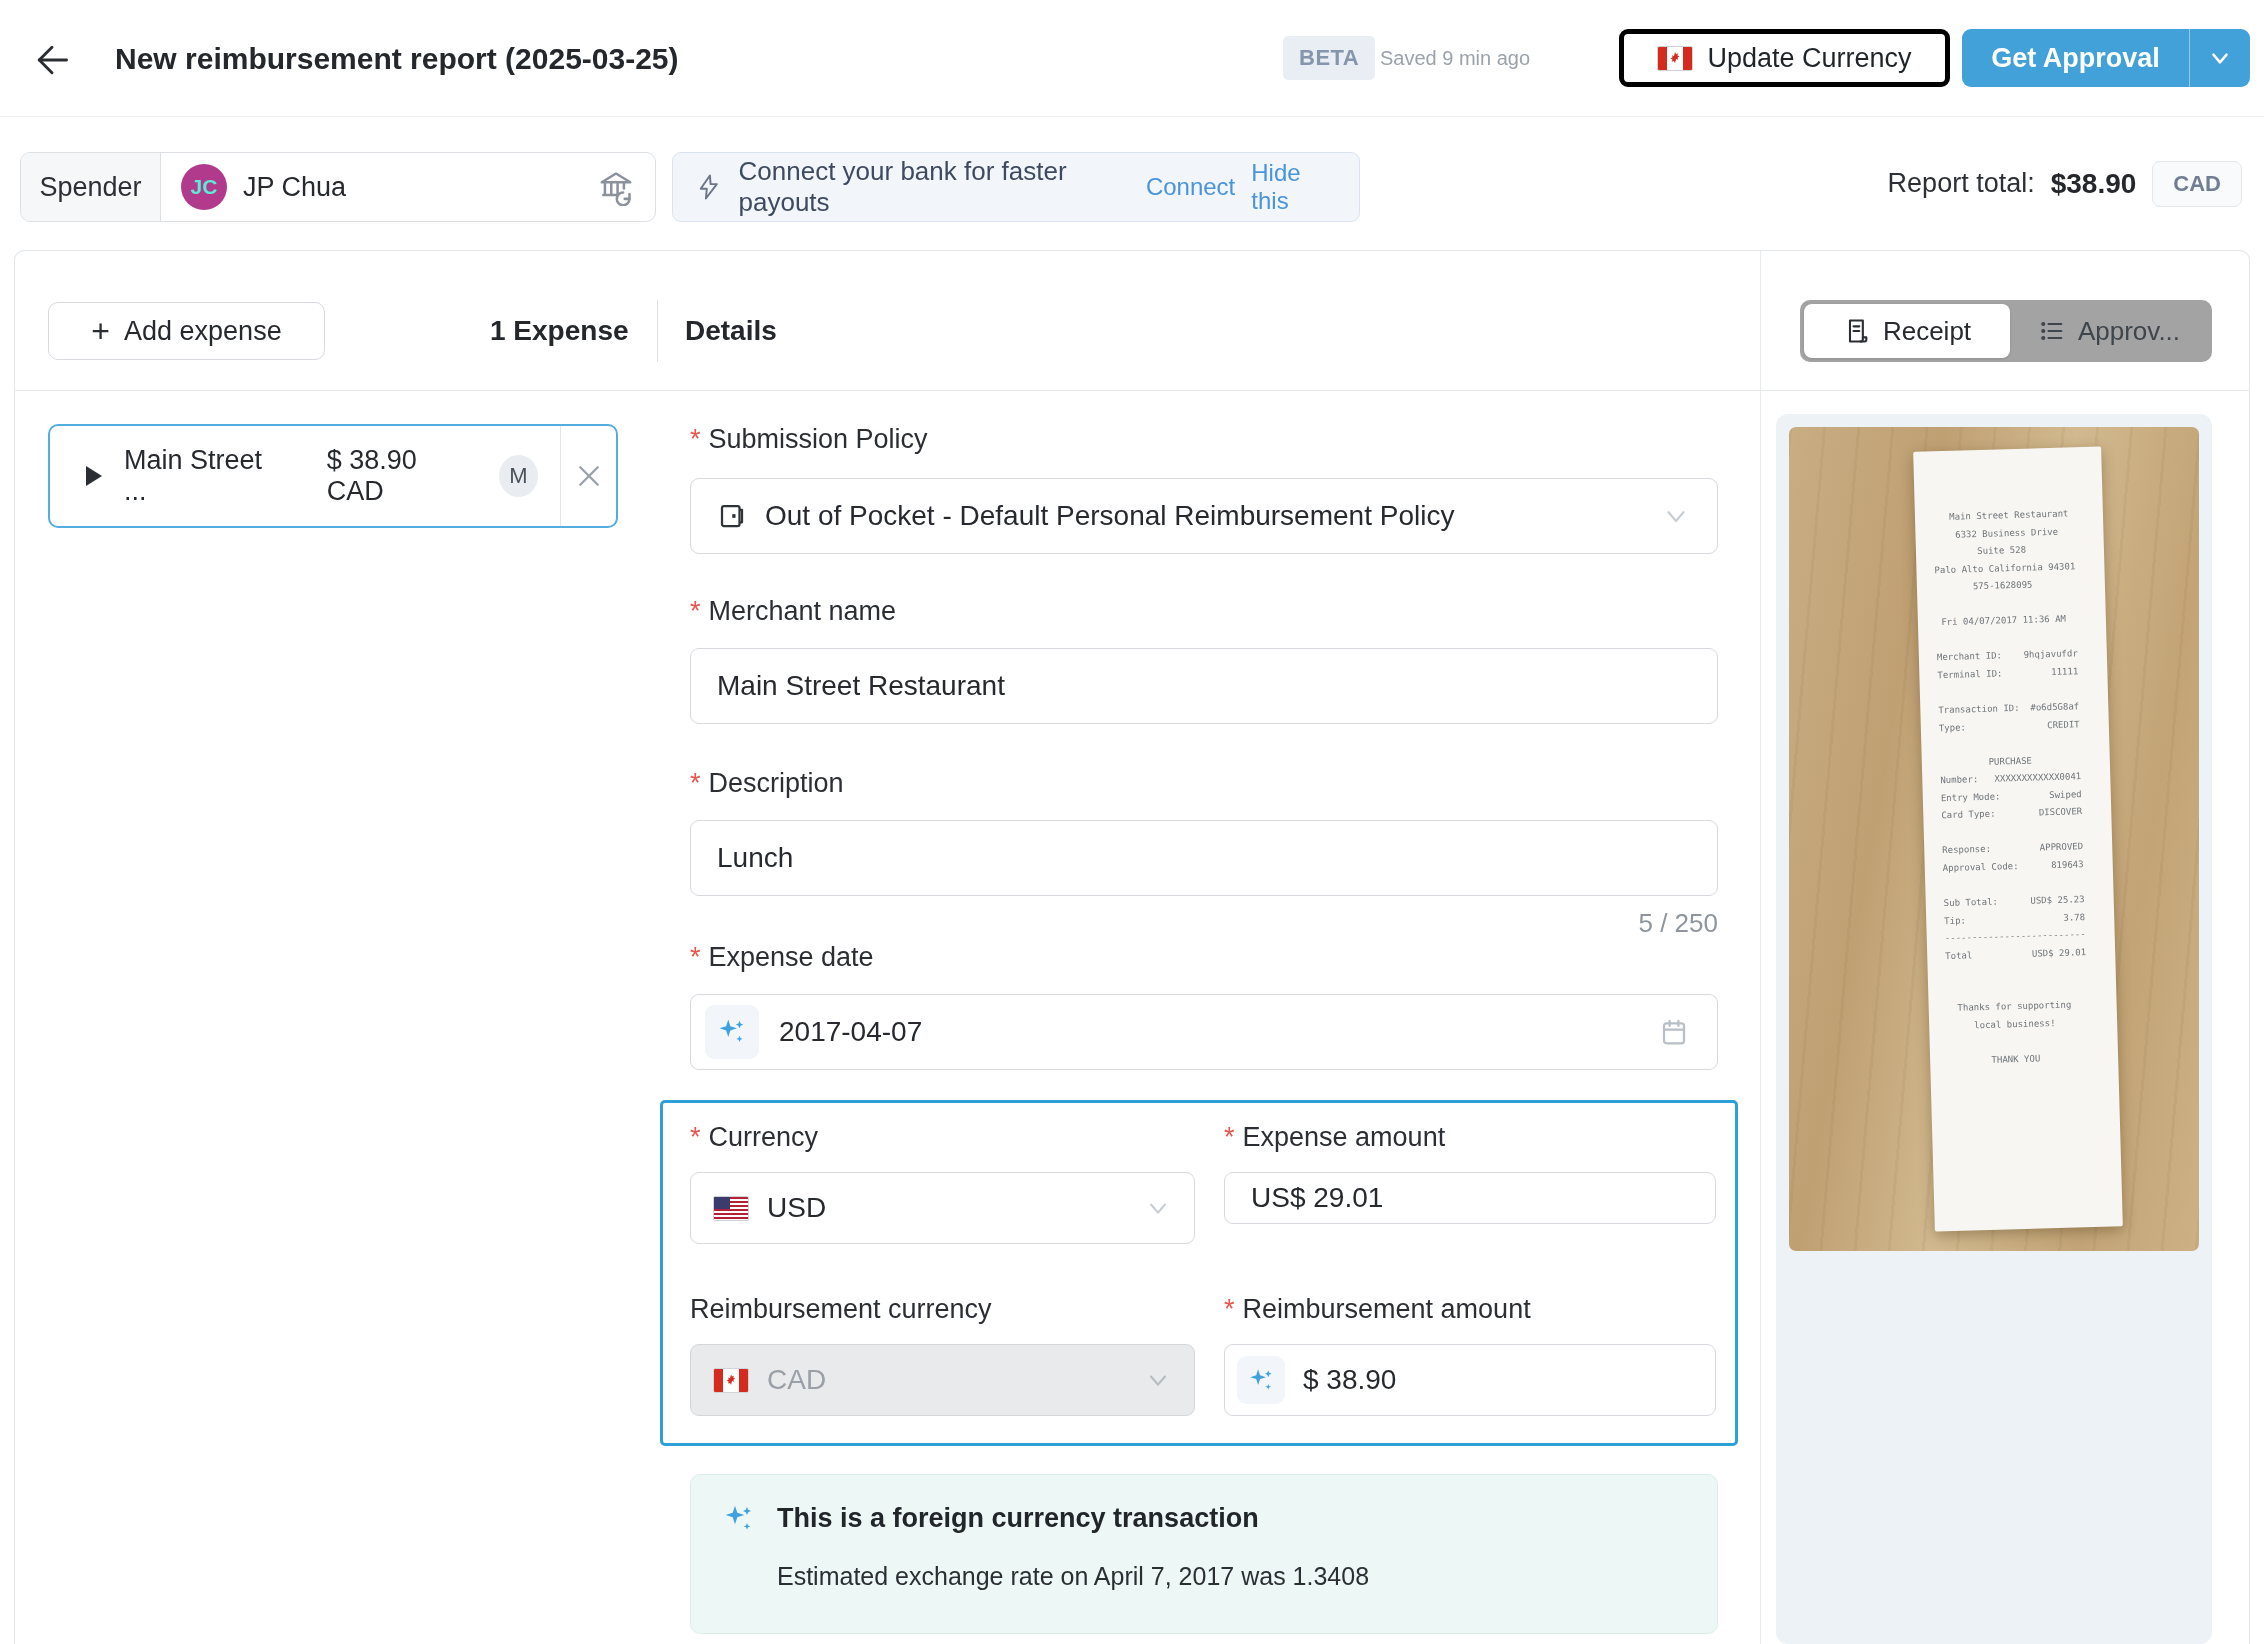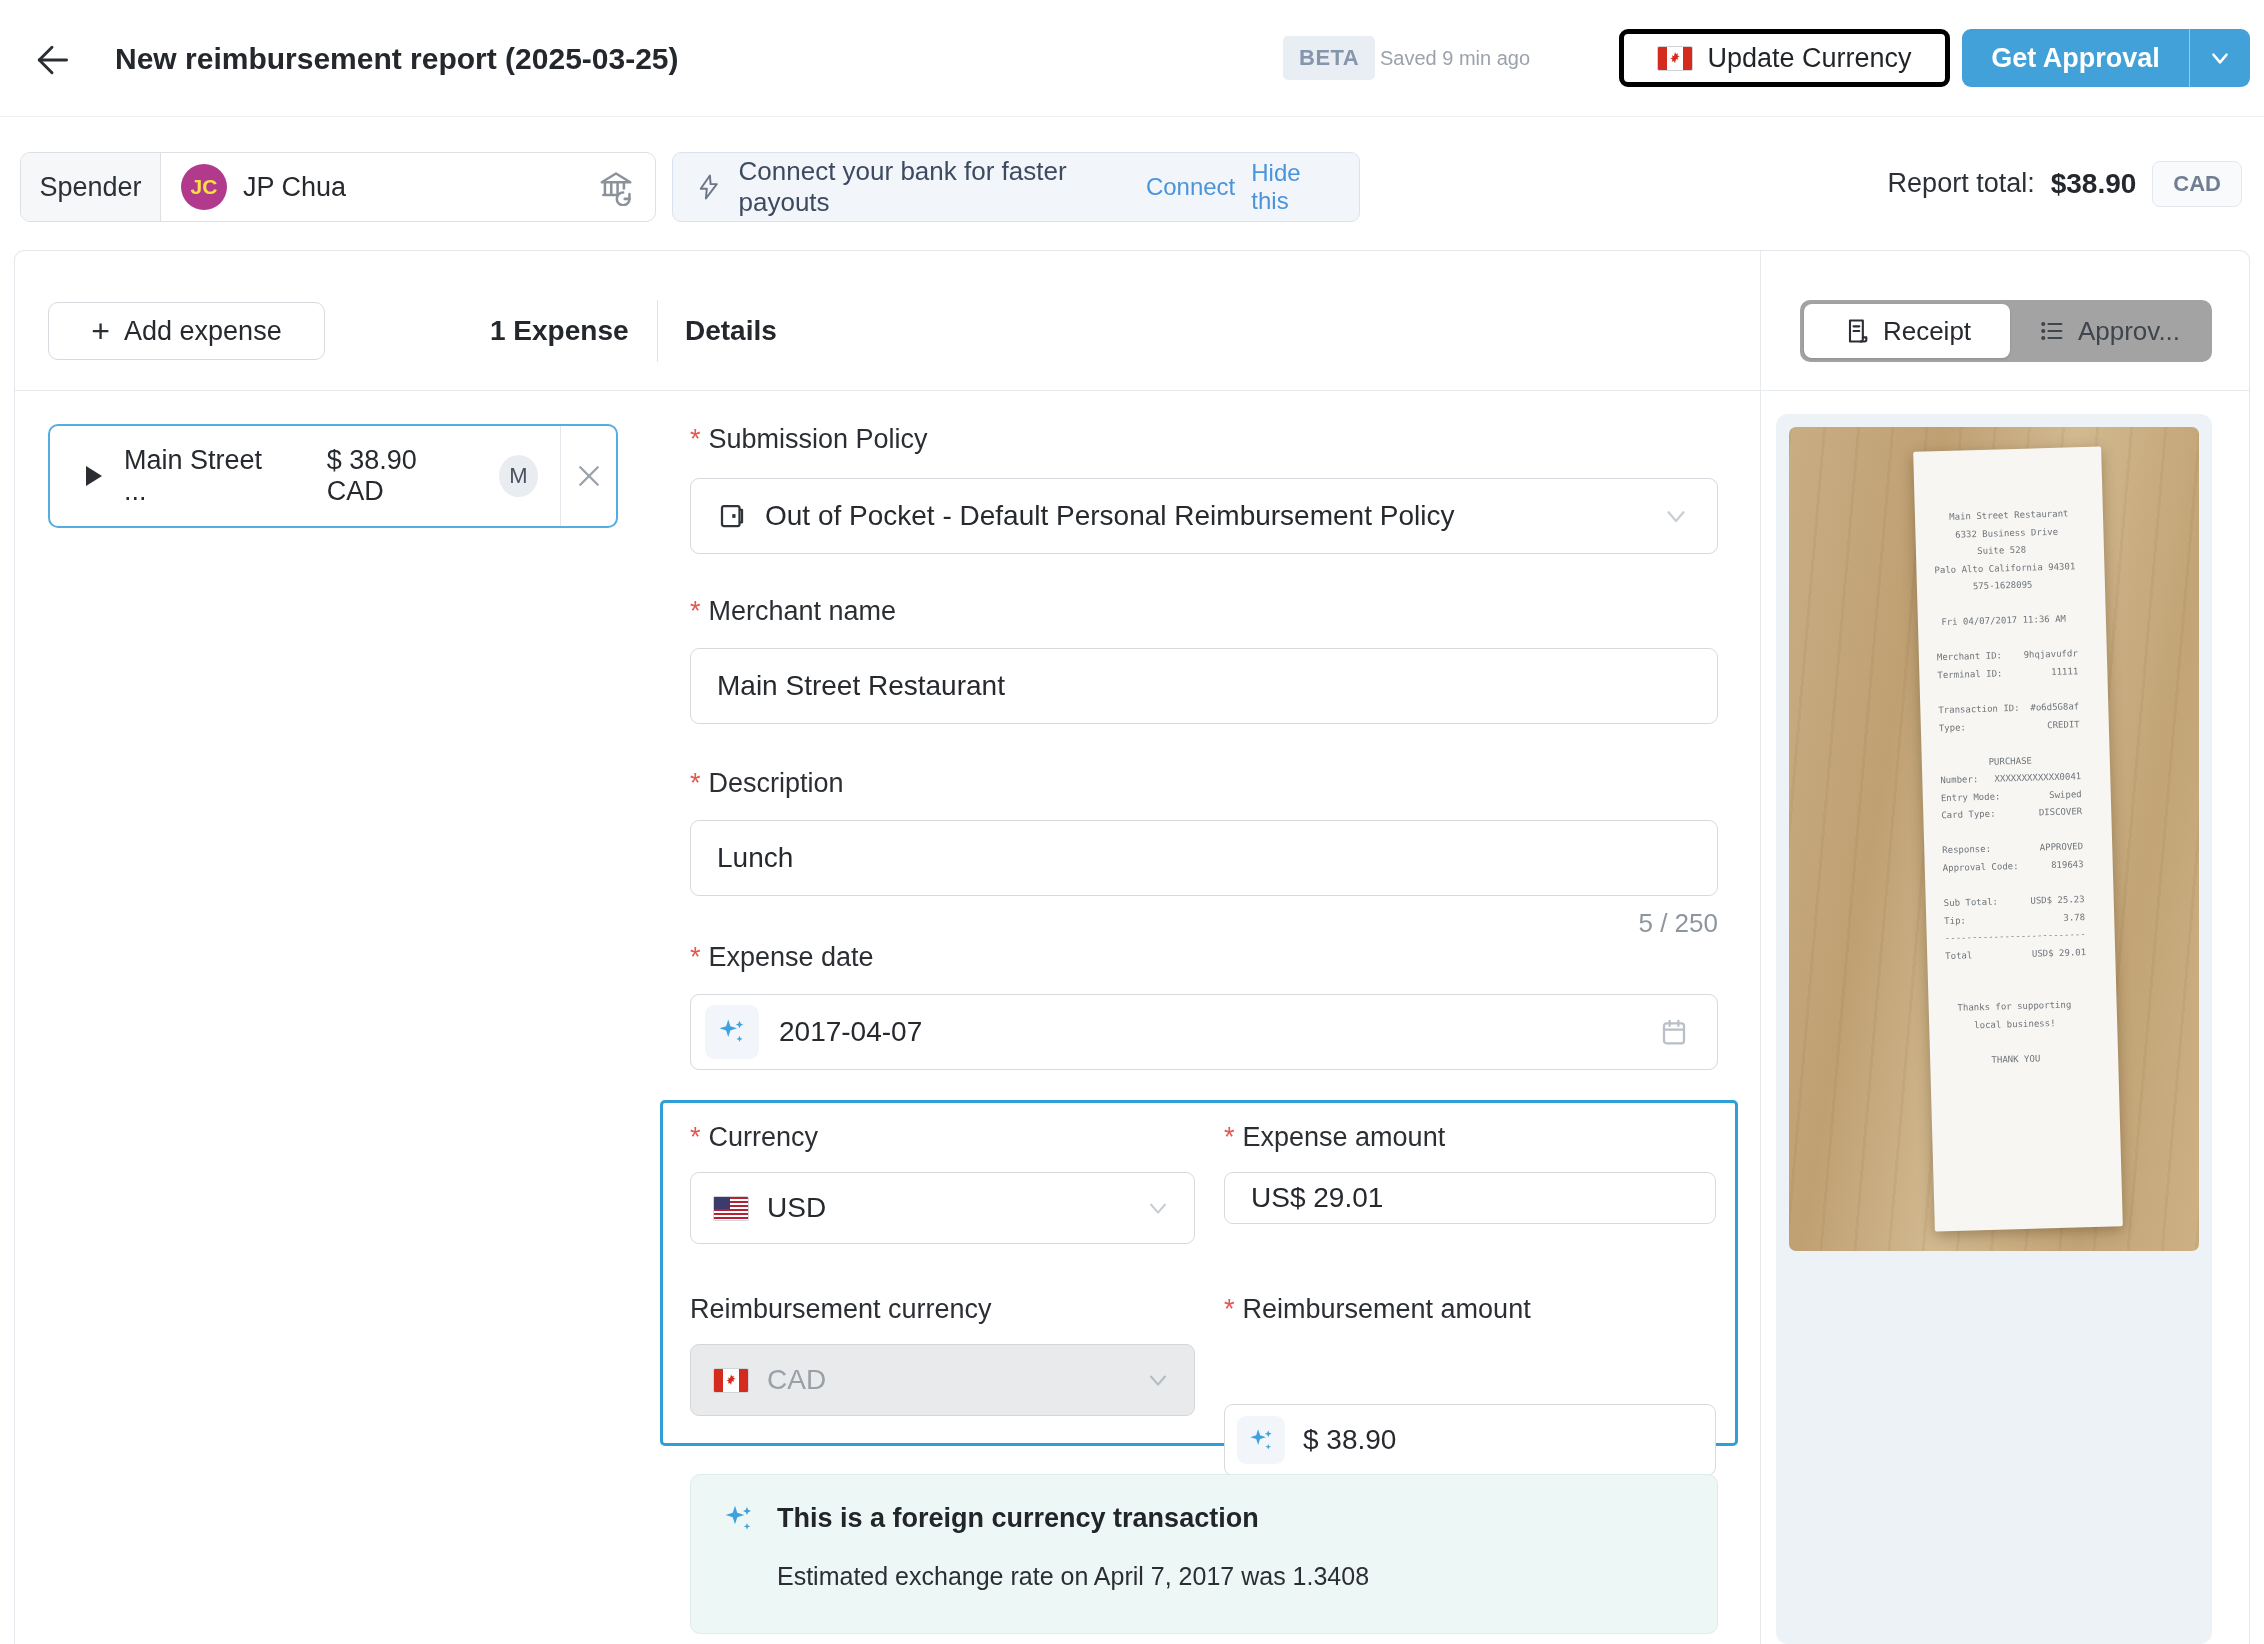--- a/index.html
+++ b/index.html
@@ -19,21 +19,21 @@
   #update-currency-btn { left:1619px; top:29px; width:331px; height:58px; border:5px solid #000000; border-radius:9px; background:#fff; display:flex; align-items:center; justify-content:center; gap:14px; font-size:27px; font-weight:500; color:#1f2428; cursor:pointer; }
   #get-approval-btn { left:1962px; top:29px; width:288px; height:58px; background:#42a1d8; border-radius:9px; display:flex; cursor:pointer; }
   #get-approval-main { width:228px; display:flex; align-items:center; justify-content:center; color:#fff; font-size:27px; font-weight:700; border-right:1px solid rgba(255,255,255,.45); }
   #get-approval-caret { flex:1; display:flex; align-items:center; justify-content:center; color:#fff; }
 
   
   #subhdr { left:0; top:117px; width:2264px; height:133px; background:#fff; }
   #spender-group { left:20px; top:35px; width:636px; height:70px; border:1px solid #dce0e5; border-radius:10px; display:flex; overflow:hidden; background:#fff; }
   #spender-label-cell { width:140px; background:#f6f7f8; border-right:1px solid #dce0e5; display:flex; align-items:center; justify-content:center; font-size:27px; color:#2c3036; }
   #spender-name-cell { flex:1; display:flex; align-items:center; padding:0 20px; gap:16px; }
-  #spender-avatar { width:46px; height:46px; border-radius:50%; background:#b23a8c; color:#fde047; font-size:21px; font-weight:700; display:flex; align-items:center; justify-content:center; }
+  #spender-avatar { width:46px; height:46px; border-radius:50%; background:#b23a8c; color:#5eead4; font-size:21px; font-weight:700; display:flex; align-items:center; justify-content:center; }
   #spender-name { font-size:27px; color:#26292e; flex:1; }
   #bank-banner { left:672px; top:35px; width:688px; height:70px; background:#f2f6fb; border:1px solid #d9e3f0; border-radius:9px; display:flex; align-items:center; padding:0 22px; gap:16px; }
   #bank-banner-text { font-size:26px; color:#3e4a5f; }
   .blue-link { font-size:24px; color:#4a94da; cursor:pointer; }
   #report-total { right:14px; top:0; height:133px; display:flex; align-items:center; gap:16px; padding-right:8px; }
   #report-total-label { font-size:27px; color:#2c3036; }
   #report-total-value { font-size:28px; font-weight:700; color:#24272c; }
   #report-total-currency { height:46px; padding:0 20px; display:flex; align-items:center; background:#f8fafb; border:1px solid #e3e8ee; border-radius:8px; font-size:22px; font-weight:700; color:#707d92; }
 
   
@@ -74,21 +74,21 @@
   #description-input { left:690px; top:820px; width:1028px; height:76px; padding:0 26px; }
   #description-counter { left:690px; top:908px; width:1028px; text-align:right; font-size:26px; color:#8e959d; }
   #date-input { left:690px; top:994px; width:1028px; height:76px; padding:0 14px 0 14px; gap:20px; cursor:pointer; }
   .ai-chip { width:54px; height:54px; border-radius:9px; background:#f2f6fa; display:flex; align-items:center; justify-content:center; color:#3fa2dd; flex:none; }
 
   #fx-box { left:660px; top:1100px; width:1078px; height:346px; border:3px solid #2f9fd8; border-radius:5px; background:#fff; }
   #currency-select { left:690px; top:1172px; width:505px; height:72px; padding:0 22px; gap:18px; cursor:pointer; }
   #expense-amount-input { left:1224px; top:1172px; width:492px; height:52px; padding:0 26px; }
   #reimb-currency-select { left:690px; top:1344px; width:505px; height:72px; padding:0 22px; gap:18px; background:#e9eaeb; border-color:#d4d6d8; color:#9aa0a7; }
   #reimb-currency-select .chev { color:#b6bcc2; }
-  #reimb-amount-input { left:1224px; top:1404px; width:492px; height:72px; padding:0 12px; gap:18px; }
+  #reimb-amount-input { left:1224px; top:1344px; width:492px; height:72px; padding:0 12px; gap:18px; }
   .ai-chip.sm { width:48px; height:48px; }
 
   .flag { width:36px; height:25px; border:1px solid #d0d4d8; border-radius:2px; position:relative; overflow:hidden; flex:none; background:#fff; }
   .flag-us { background:repeating-linear-gradient(180deg,#b22234 0 2px,#ffffff 2px 4px); }
   .flag-us::after { content:""; position:absolute; left:0; top:0; width:16px; height:12px; background:#3c3b6e; }
   .flag-ca::before, .flag-ca::after { content:""; position:absolute; top:0; width:9px; height:25px; background:#d52b1e; }
   .flag-ca::before { left:0; } .flag-ca::after { right:0; }
   .flag-ca svg { position:absolute; left:50%; top:50%; transform:translate(-50%,-50%); }
 
   #fx-notice { left:690px; top:1474px; width:1028px; height:160px; background:#edf7f5; border:1px solid #ddeeea; border-radius:10px; padding:28px 0 0 32px; }

